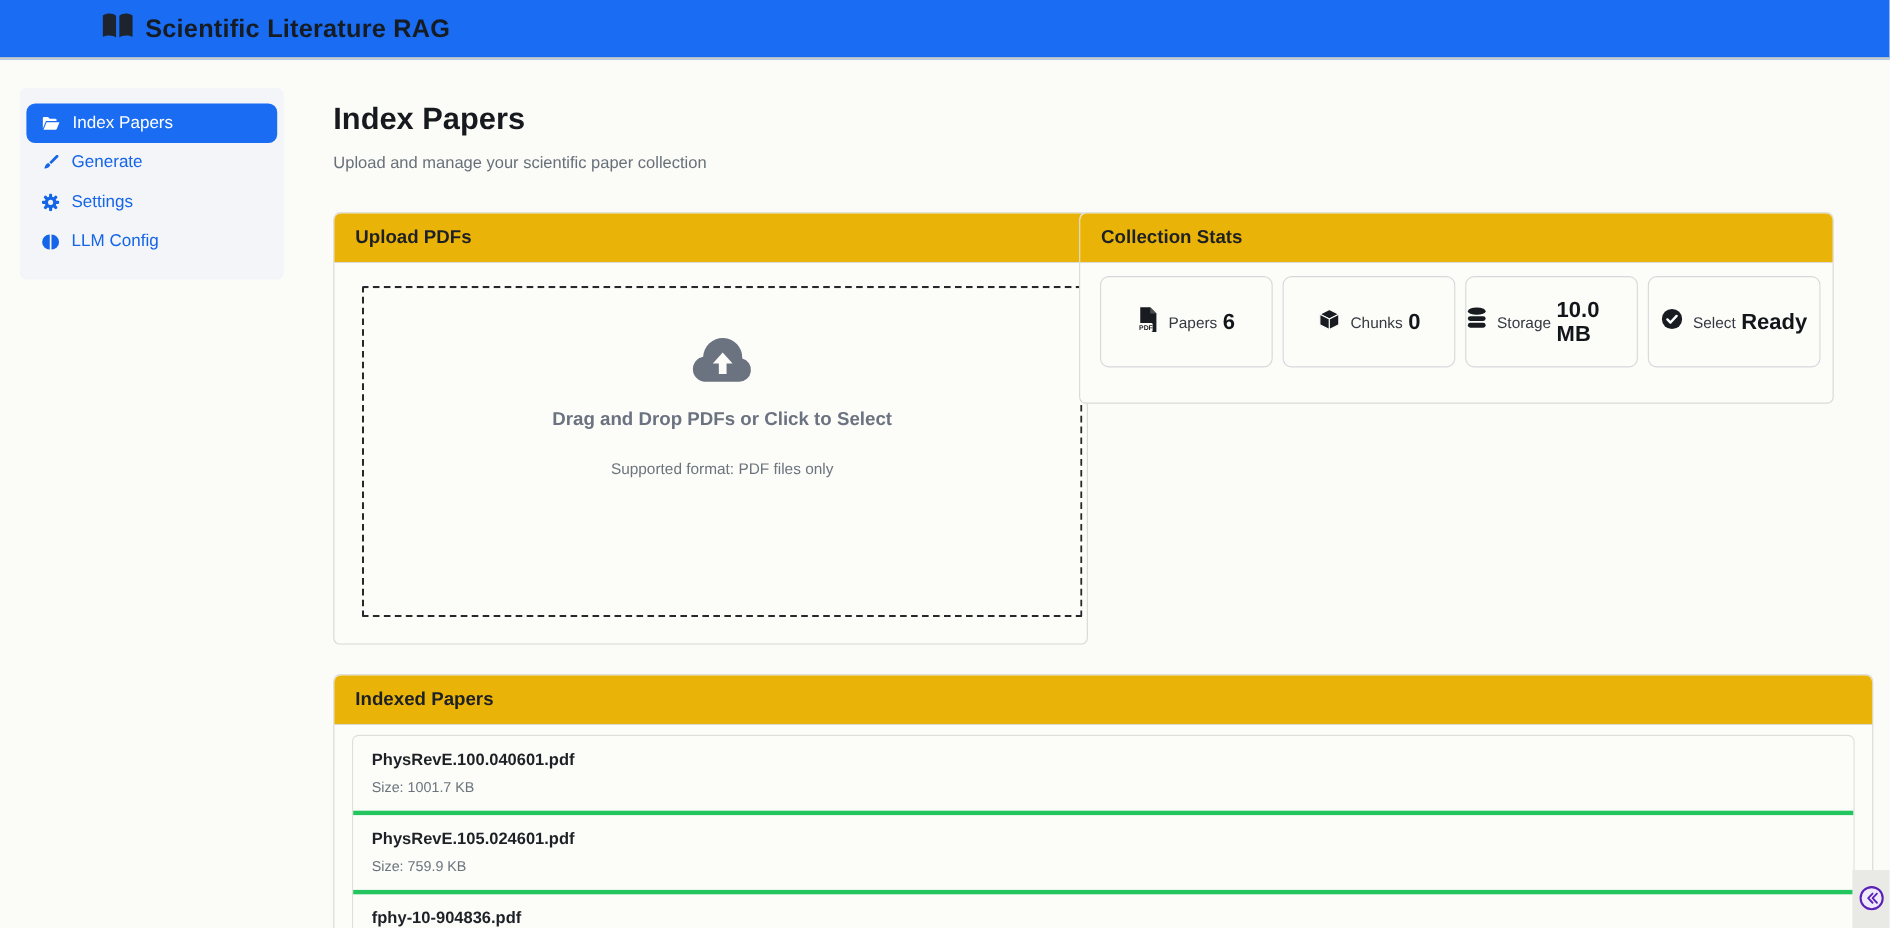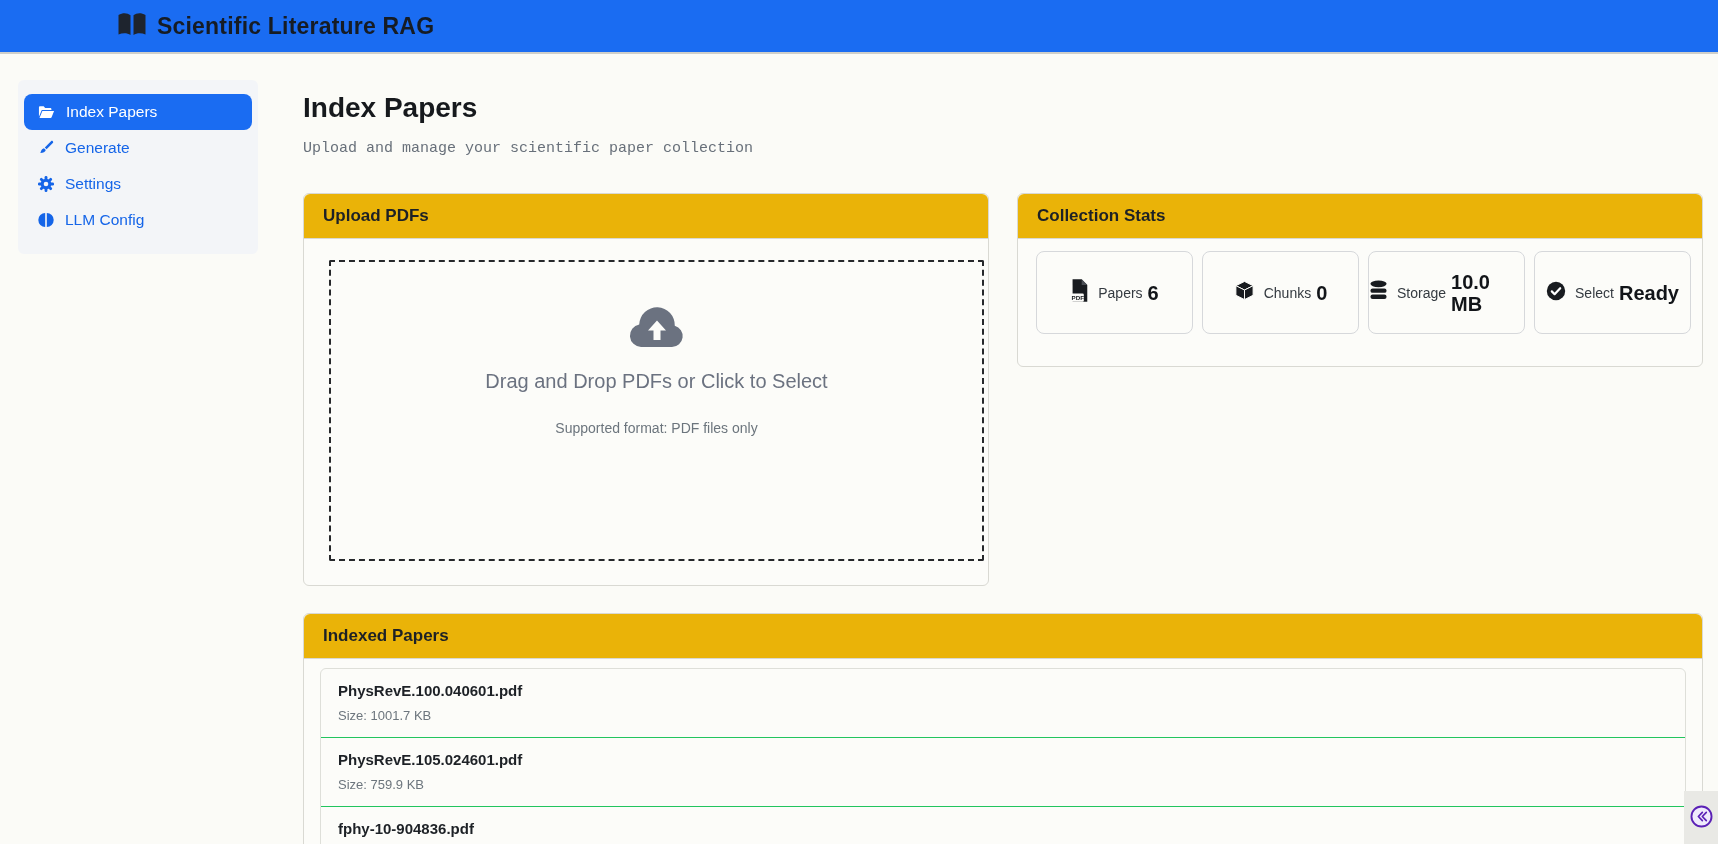--- a/index.html
+++ b/index.html
@@ -1,63 +1,63 @@
 <!DOCTYPE html>
 <html><head>
 <meta charset="utf-8">
 <style>
   html,body{margin:0;padding:0;background:#fbfbf7;font-family:"Liberation Sans",sans-serif;}
   .canvas{position:relative;width:1718px;height:844px;overflow:hidden;background:#fbfbf7;}
 
   
   .app-header{position:absolute;left:0;top:0;width:100%;height:54px;background:#1a6cf2;
-    display:flex;align-items:center;padding-left:116px;box-sizing:border-box;gap:9px;
+    display:flex;align-items:center;padding-left:91px;box-sizing:border-box;gap:9px;
     border-bottom:2px solid #cfcfca;}
   .app-title{font-size:23px;font-weight:700;color:#161c24;letter-spacing:.2px;}
 
   
   .sidebar{position:absolute;left:18px;top:80px;width:240px;height:174px;background:#f3f5f8;
     border-radius:6px;padding:14px 6px 0;box-sizing:border-box;}
   .nav-item{height:36px;display:flex;align-items:center;gap:11px;padding:0 14px;
     font-size:15.5px;color:#1565e8;border-radius:8px;cursor:pointer;white-space:nowrap;}
   .nav-item.active{background:#1a6cf2;color:#fff;}
   .nav-item .ic{display:flex;align-items:center;}
 
   
   .page-title{position:absolute;left:303px;top:92px;font-size:28px;font-weight:700;color:#16191d;}
-  .page-subtitle{position:absolute;left:303px;top:140px;font-size:15px;color:#68707a;font-family:Liberation Mono, monospace;}
+  .page-subtitle{position:absolute;left:303px;top:140px;font-size:15px;color:#68707a;}
 
   
   .card{position:absolute;background:#fcfcf9;border:1px solid #d9d9d3;border-radius:6px;box-sizing:border-box;}
   .card-header{height:44px;display:flex;align-items:center;padding:0 19px;background:#eab308;
     border-bottom:1px solid #d9d9d3;border-radius:6px 6px 0 0;font-size:17px;font-weight:700;color:#1d2126;}
   .card-upload{left:303px;top:193px;width:686px;height:393px;}
-  .card-stats{left:1017px;top:193px;width:686px;height:174px;}
+  .card-stats{left:981px;top:193px;width:686px;height:174px;}
   .card-papers{left:303px;top:613px;width:1400px;height:262px;}
 
   
   .dropzone{position:absolute;left:25px;top:66px;width:655px;height:301px;border:2px dashed #26282b;
     border-radius:2px;text-align:center;cursor:pointer;box-sizing:border-box;}
   .dz-icon{margin-top:44px;}
-  .dz-text{margin-top:16px;font-size:20px;font-weight:400;color:#6b7280;text-align:center;}
+  .dz-text{margin-top:16px;font-size:17px;font-weight:700;color:#6b7280;text-align:center;}
   .dz-hint{margin-top:27px;font-size:14px;color:#6c757d;}
 
   
   .stats-row{position:absolute;left:18px;top:57px;display:flex;gap:9px;}
   .stat-tile{width:157px;height:83px;border:1px solid #d6d8db;border-radius:8px;background:#fcfcf9;
     display:flex;flex-direction:row;align-items:center;justify-content:center;gap:5px;box-sizing:border-box;}
   .stat-top{display:flex;align-items:center;gap:9px;}
   .stat-label{font-size:14px;color:#343a40;}
   .stat-value{font-size:20px;font-weight:700;color:#121519;line-height:1.1;}
 
   
   .list-box{position:absolute;left:16px;top:54px;right:16px;border:1px solid #dedfd9;border-radius:6px;
     background:#fcfcf9;overflow:hidden;}
   .paper-row{padding:13px 17px 14px;}
-  .paper-row + .paper-row{border-top:1px solid #22c55e;}
+  .paper-row + .paper-row{border-top:4px solid #22c55e;}
   .paper-name{font-size:15px;font-weight:700;color:#1d2126;}
   .paper-size{font-size:13px;color:#6c757d;margin-top:9px;}
 
   
   .corner-panel{position:absolute;left:1684px;top:791px;width:34px;height:53px;background:#e9e9e5;
     display:flex;align-items:center;justify-content:center;}
   .corner-btn{background:none;border:none;padding:0;cursor:pointer;display:flex;}
 </style>
 </head>
 <body>

